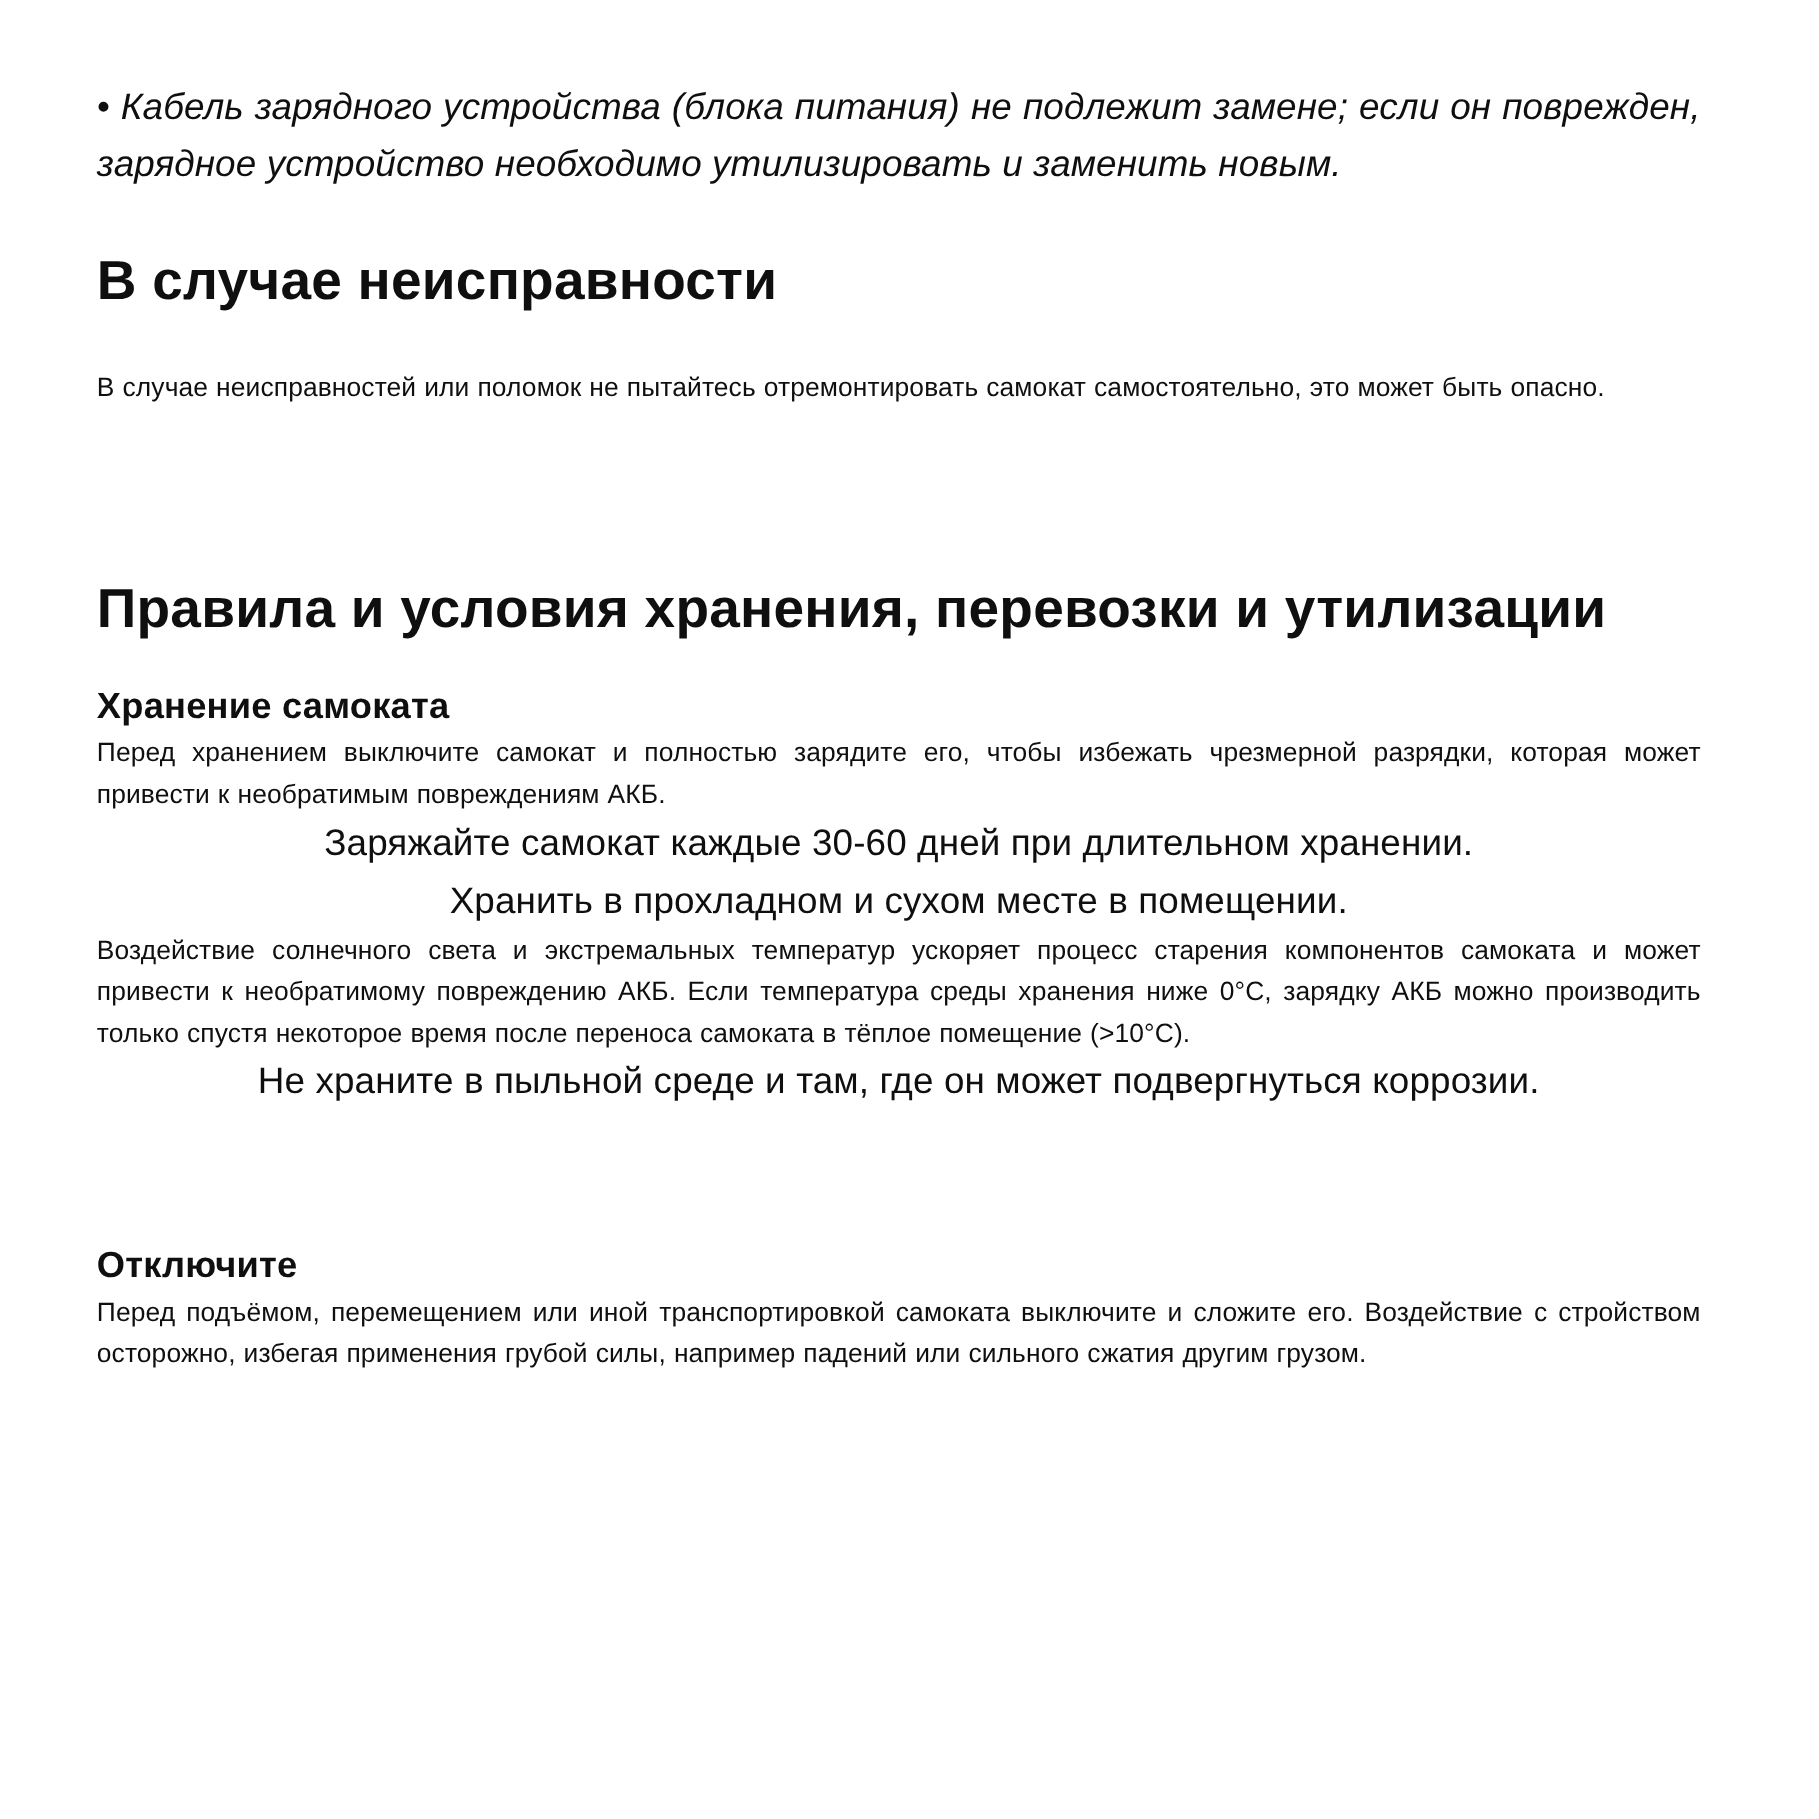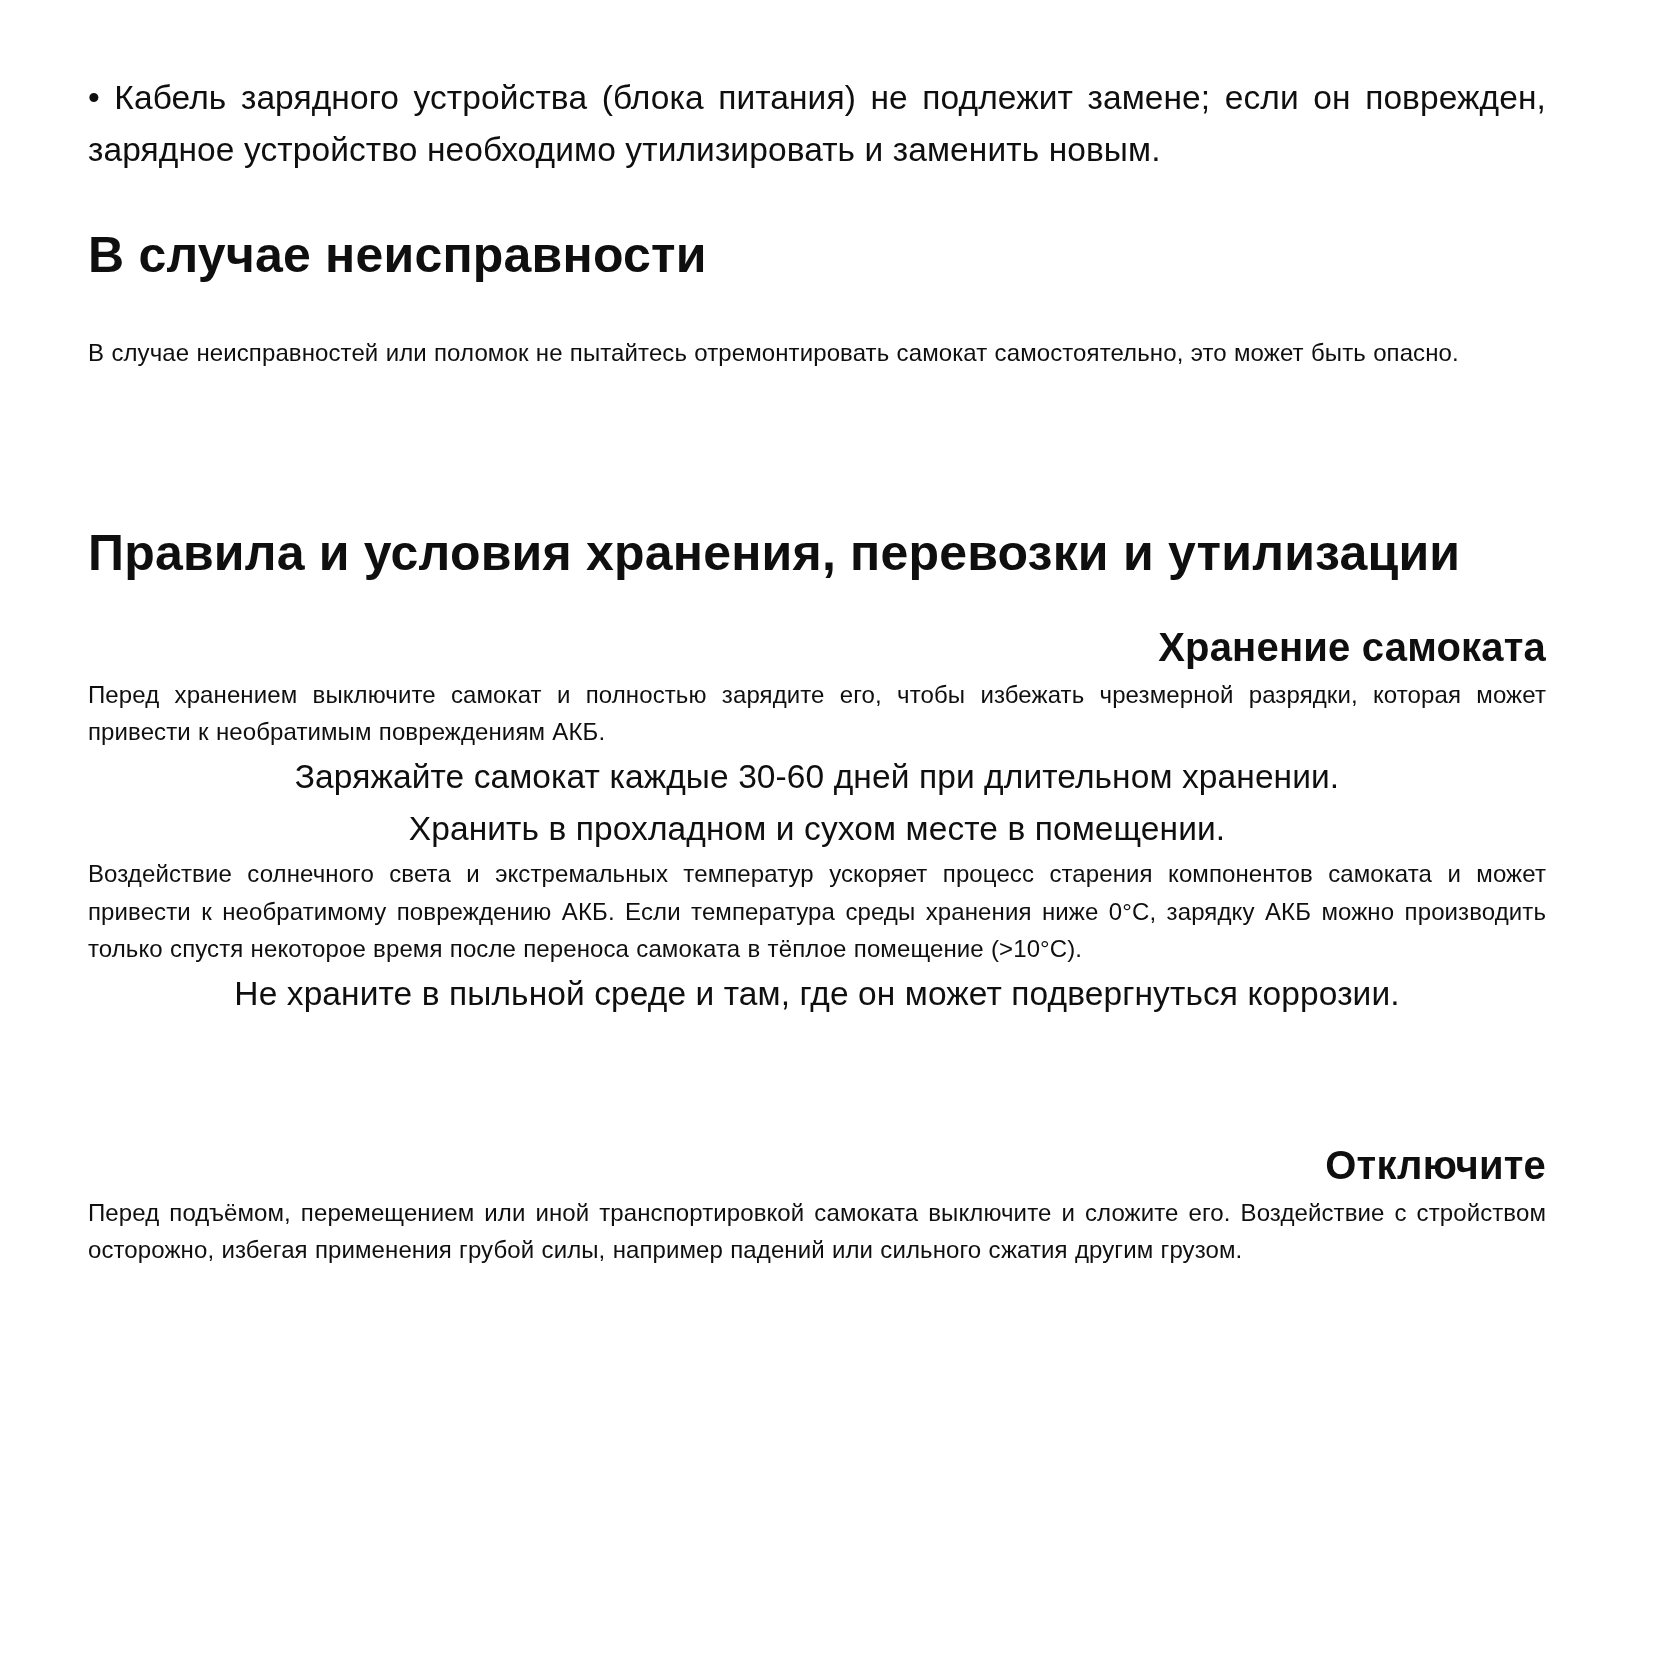--- a/index.html
+++ b/index.html
@@ -43,36 +43,36 @@
   .para.full-justify {
     text-align-last: justify;
   }
   .bullet-para {
     font-size: 33.5px;
     line-height: 1.56;
     text-align: justify;
     text-align-last: left;
     margin: 0;
     letter-spacing: 0.1px;
+    font-style: italic;
   }
 
   h2.section-heading {
     font-size: 50px;
     font-weight: bold;
     line-height: 1.3;
     margin: 0;
     letter-spacing: 0.2px;
   }
   h3.sub-heading {
-    font-size: 40px;
+    font-size: 33px;
     font-weight: bold;
     line-height: 1.35;
     margin: 0;
     letter-spacing: 0.2px;
-    text-align: right;
   }
   .gap-md  { height: 46px; }
   .gap-lg  { height: 118px; }
   .gap-xl  { height: 150px; }
   .gap-head{ height: 34px; }
   .gap-line{ height: 2px; }
 
   .line-block {
     font-size: 33.5px;
     line-height: 1.56;

